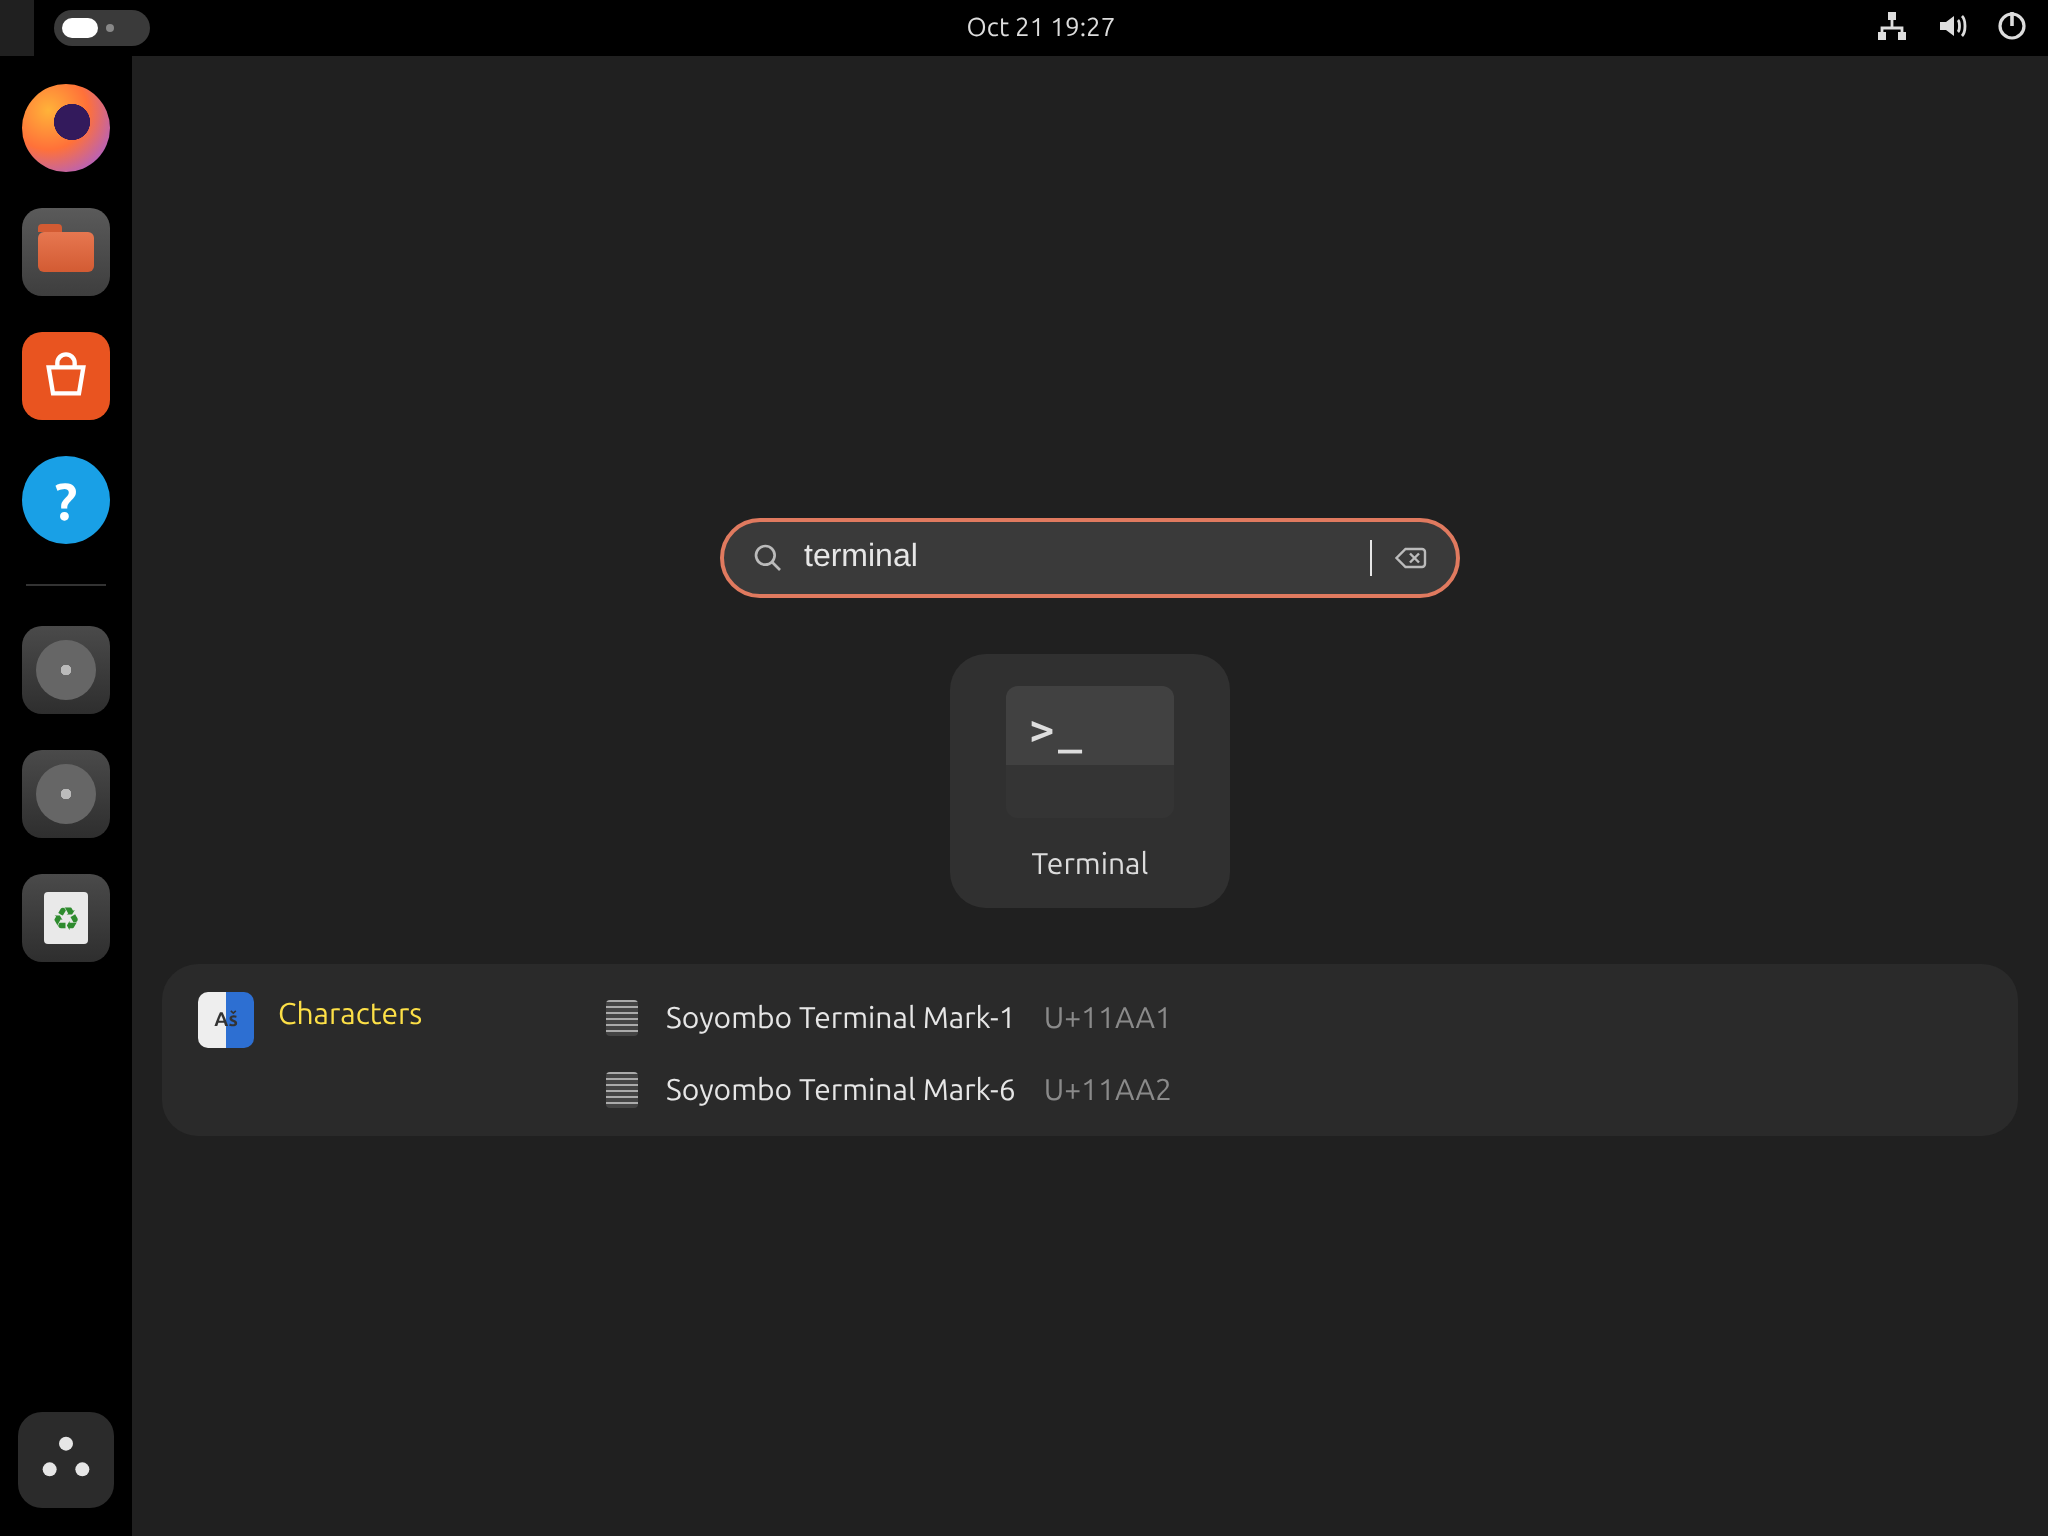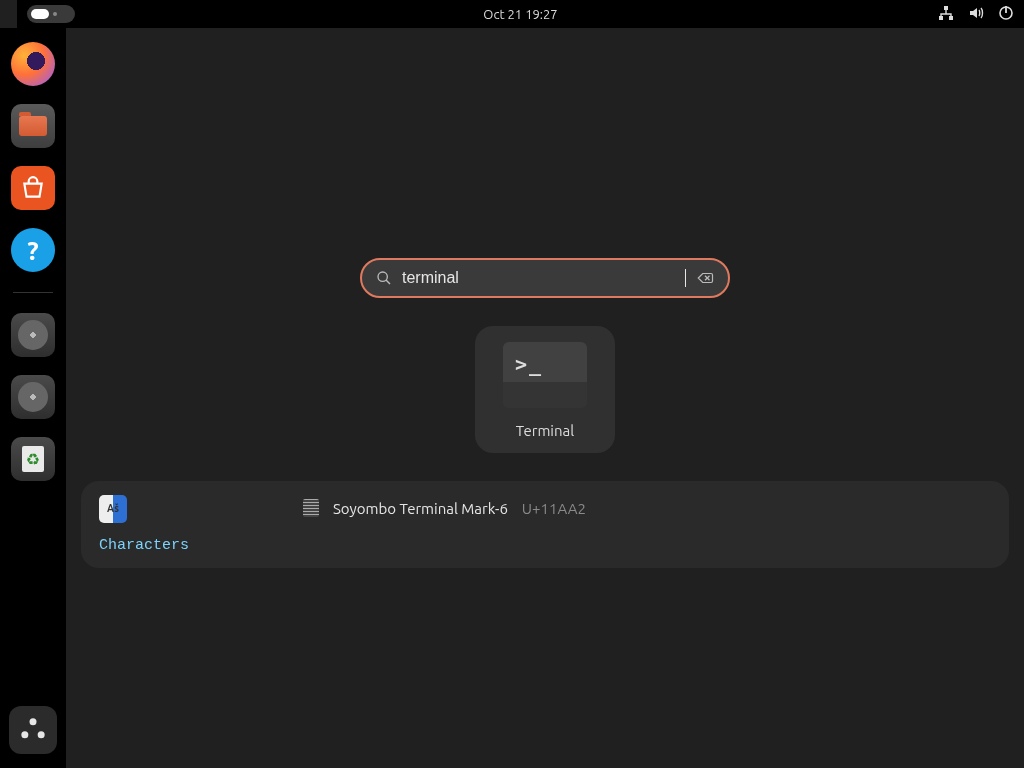--- a/index.html
+++ b/index.html
@@ -151,29 +151,29 @@
   .char-panel{
     margin-top:28px;
     width:928px;
     background:#2a2a2a;
     border-radius:18px;
     padding:14px 18px;
     display:flex;
     gap:24px;
   }
   .char-panel .left{
-    display:flex;align-items:flex-start;gap:12px;min-width:180px;flex-direction:column;
+    display:flex;align-items:flex-start;gap:12px;min-width:180px;
   }
   .char-app-icon{
     width:28px;height:28px;border-radius:5px;
     background:linear-gradient(90deg,#eee 50%,#2d6fd2 50%);
     font-size:10px;line-height:14px;color:#333;font-weight:bold;
     display:flex;flex-direction:column;align-items:center;justify-content:center;
   }
-  .char-panel .title{font-size:15px;color:#7dd3fc;margin-top:2px;font-family:Liberation Mono, monospace;}
+  .char-panel .title{font-size:15px;color:#fde047;margin-top:2px;}
   .char-panel .results{
     flex:1;display:flex;flex-direction:column;gap:18px;padding-top:4px;
   }
   .char-row{display:flex;align-items:center;gap:14px;font-size:15px;}
   .glyph-box{
     width:16px;height:18px;
     background:repeating-linear-gradient(#aaa,#aaa 1px,transparent 1px,transparent 3px),#444;
     border-radius:2px;
   }
   .char-row .name{color:#e6e6e6;}
@@ -266,19 +266,24 @@
   </div>
 
   <div class="char-panel">
     <div class="left">
       <div class="char-app-icon">Aš</div>
       <div class="title">Characters</div>
     </div>
     <div class="results">
       <div class="char-row">
         <div class="glyph-box"></div>
+        <span class="name">Soyombo Terminal Mark-1</span>
+        <span class="code">U+11AA1</span>
+      </div>
+      <div class="char-row">
+        <div class="glyph-box"></div>
         <span class="name">Soyombo Terminal Mark-6</span>
         <span class="code">U+11AA2</span>
       </div>
     </div>
   </div>
 
 </div>
 
 </body></html>

